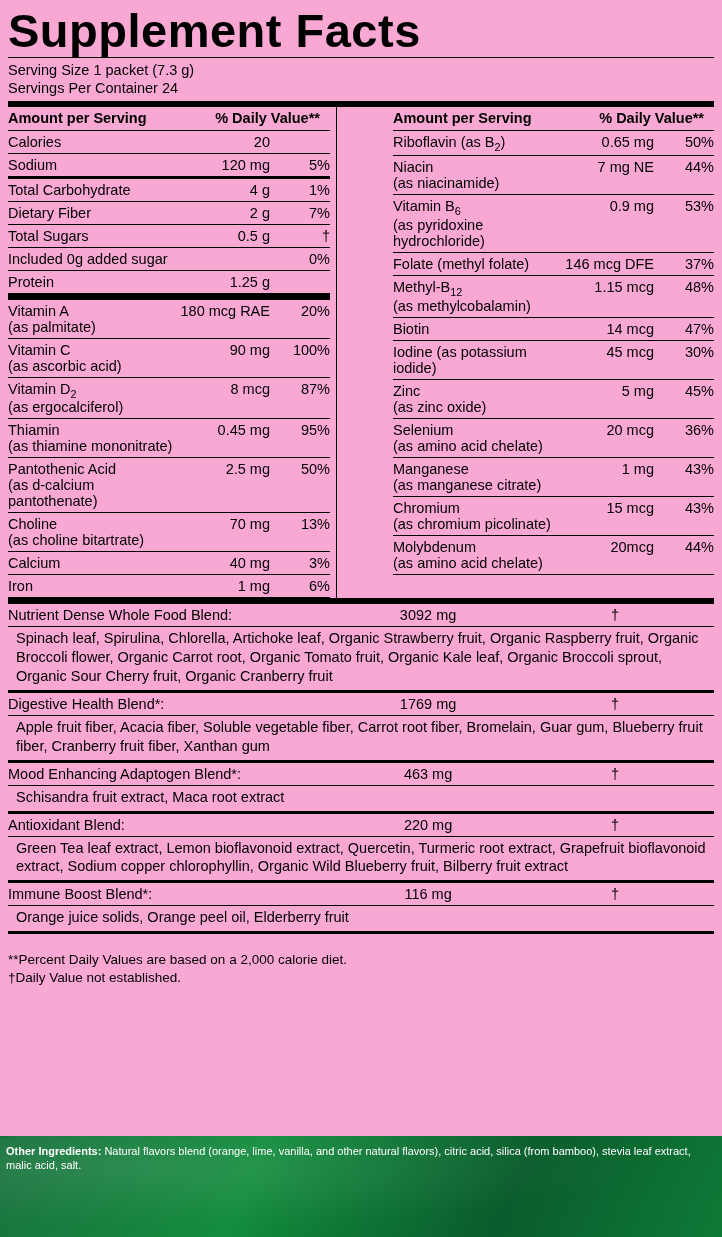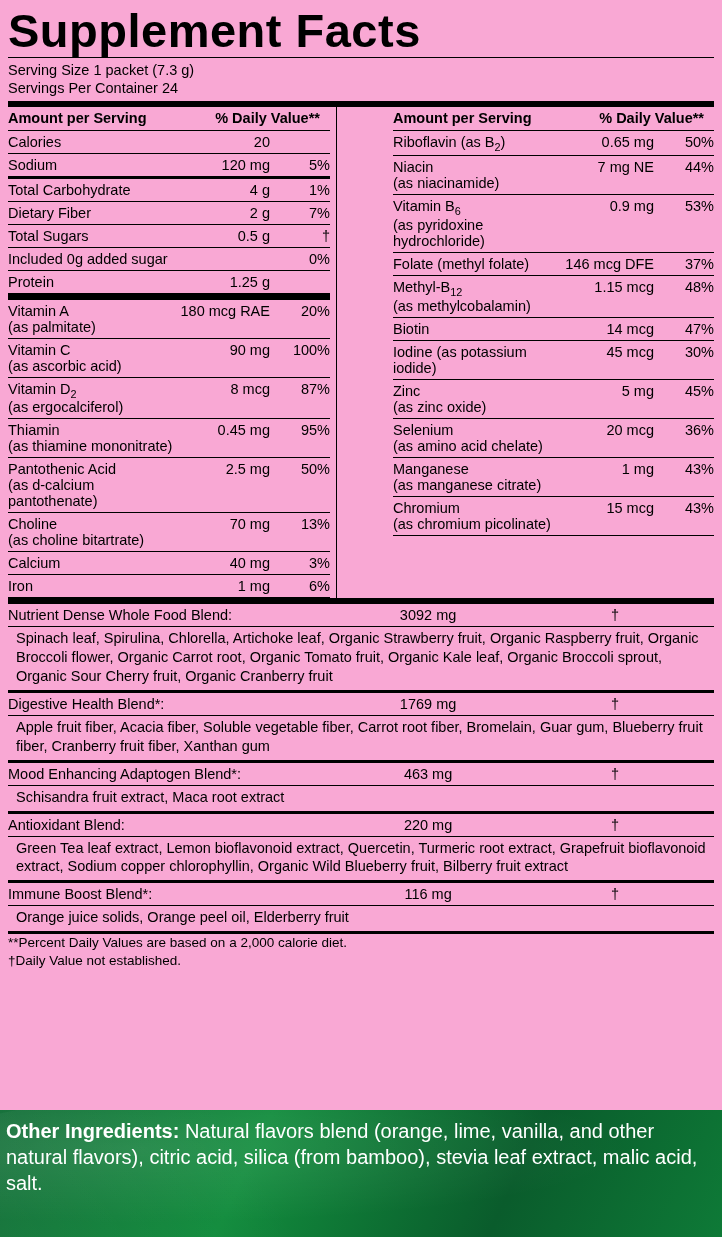--- a/index.html
+++ b/index.html
@@ -87,32 +87,32 @@
   .blend-dag { flex: 1; text-align: center; }
   .blend-items {
     font-size: 14.5px;
     line-height: 1.3;
     padding: 2px 0 4px 8px;
     border-top: 1px solid #000;
   }
   .footnotes {
     font-size: 13.5px;
     line-height: 1.35;
-    padding: 0 0 6px 0;
+    padding: 17px 0 6px 0;
   }
   .green {
     position: absolute;
     left: 0; right: 0; bottom: 0;
-    height: 127px;
+    height: 101px;
     background:
       radial-gradient(ellipse at 18% 30%, rgba(255,255,255,0.10), rgba(255,255,255,0) 60%),
       linear-gradient(115deg, #0d6b33 0%, #128c3d 35%, #0a5c2c 70%, #0e7a37 100%);
     color: #fff;
     padding: 8px 10px 0 6px;
-    font-size: 20px;
+    font-size: 11px;
     line-height: 1.3;
     overflow: hidden;
   }
   .green:before {
     content: "";
     position: absolute;
     left: -40px; top: -30px;
     width: 420px; height: 230px;
     background: linear-gradient(70deg, rgba(255,255,255,0.06), rgba(255,255,255,0) 70%);
     transform: rotate(-12deg);
@@ -319,20 +319,28 @@
             <td class="dv">43%</td>
           </tr>
           <tr class="nutri">
             <td class="name">
               <span>Chromium</span>
               <span class="sub">(as chromium picolinate)</span>
             </td>
             <td class="amt">15 mcg</td>
             <td class="dv">43%</td>
           </tr>
+          <tr class="nutri">
+            <td class="name">
+              <span>Molybdenum</span>
+              <span class="sub">(as amino acid chelate)</span>
+            </td>
+            <td class="amt">20mcg</td>
+            <td class="dv">44%</td>
+          </tr>
         </tbody>
           </table>
       </div>
     </div>
 
     <div class="rule-black6"></div>
 
     <div class="blend-wrap">
 
       <div>

